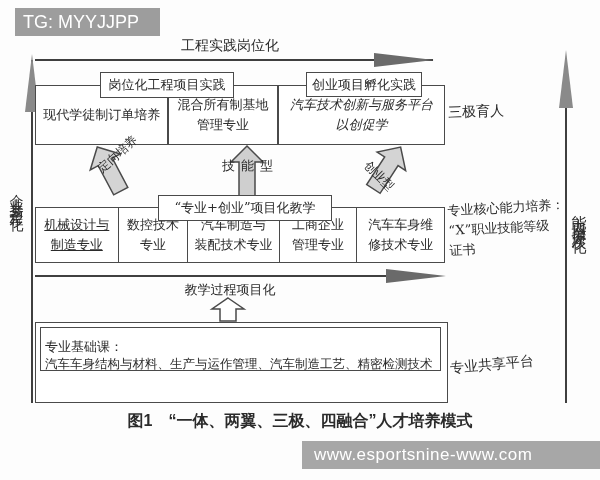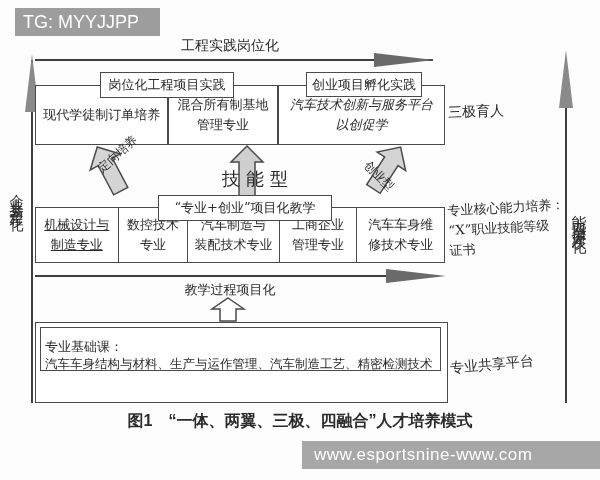--- a/index.html
+++ b/index.html
@@ -70,21 +70,21 @@
   <div class="lbl" style="left:448px;top:103px;font-size:14px;transform:rotate(-2deg);">三极育人</div>
 
   <svg style="left:92px;top:144px;transform:rotate(-28deg);" width="34" height="50">
     <polygon points="17,0 34,17 25,17 25,50 9,50 9,17 0,17" fill="#d4d4d4" stroke="#4a4a4a" stroke-width="1.5"></polygon>
   </svg>
   <div class="lbl" style="left:100px;top:162px;font-size:12px;transform:rotate(-42deg);transform-origin:left center;">定向培养</div>
 
   <svg style="left:231px;top:146px;" width="32" height="50">
     <polygon points="16,0 32,16 24,16 24,50 8,50 8,16 0,16" fill="#cfcfcf" stroke="#4a4a4a" stroke-width="1.5"></polygon>
   </svg>
-  <div class="lbl" style="left:222px;top:167px;font-size:18px;letter-spacing:6px;">技能型</div>
+  <div class="lbl" style="left:222px;top:157px;font-size:13px;letter-spacing:6px;">技能型</div>
 
   <svg style="left:370px;top:143px;transform:rotate(33deg);" width="34" height="50">
     <polygon points="17,0 34,17 25,17 25,50 9,50 9,17 0,17" fill="#d4d4d4" stroke="#4a4a4a" stroke-width="1.5"></polygon>
   </svg>
   <div class="lbl" style="left:366px;top:155px;font-size:12px;transform:rotate(45deg);transform-origin:left center;">创业型</div>
 
   <div class="box hdr" style="left:158px;top:195px;width:174px;height:26px;">
     <span>“专业+创业”项目化教学</span>
   </div>
   <div class="box cellrow" style="left:35px;top:207px;width:410px;height:56px;">

